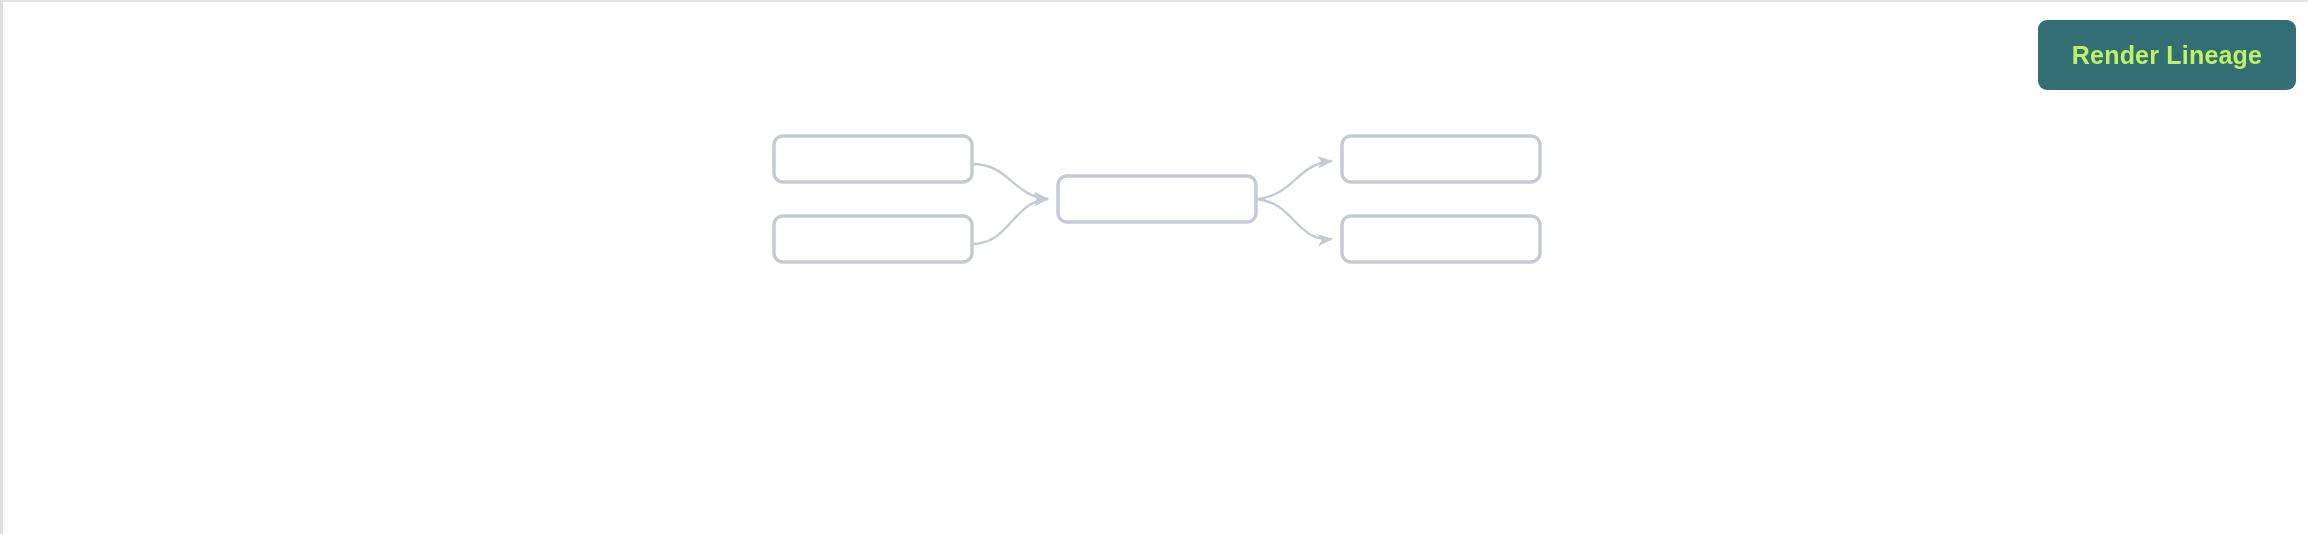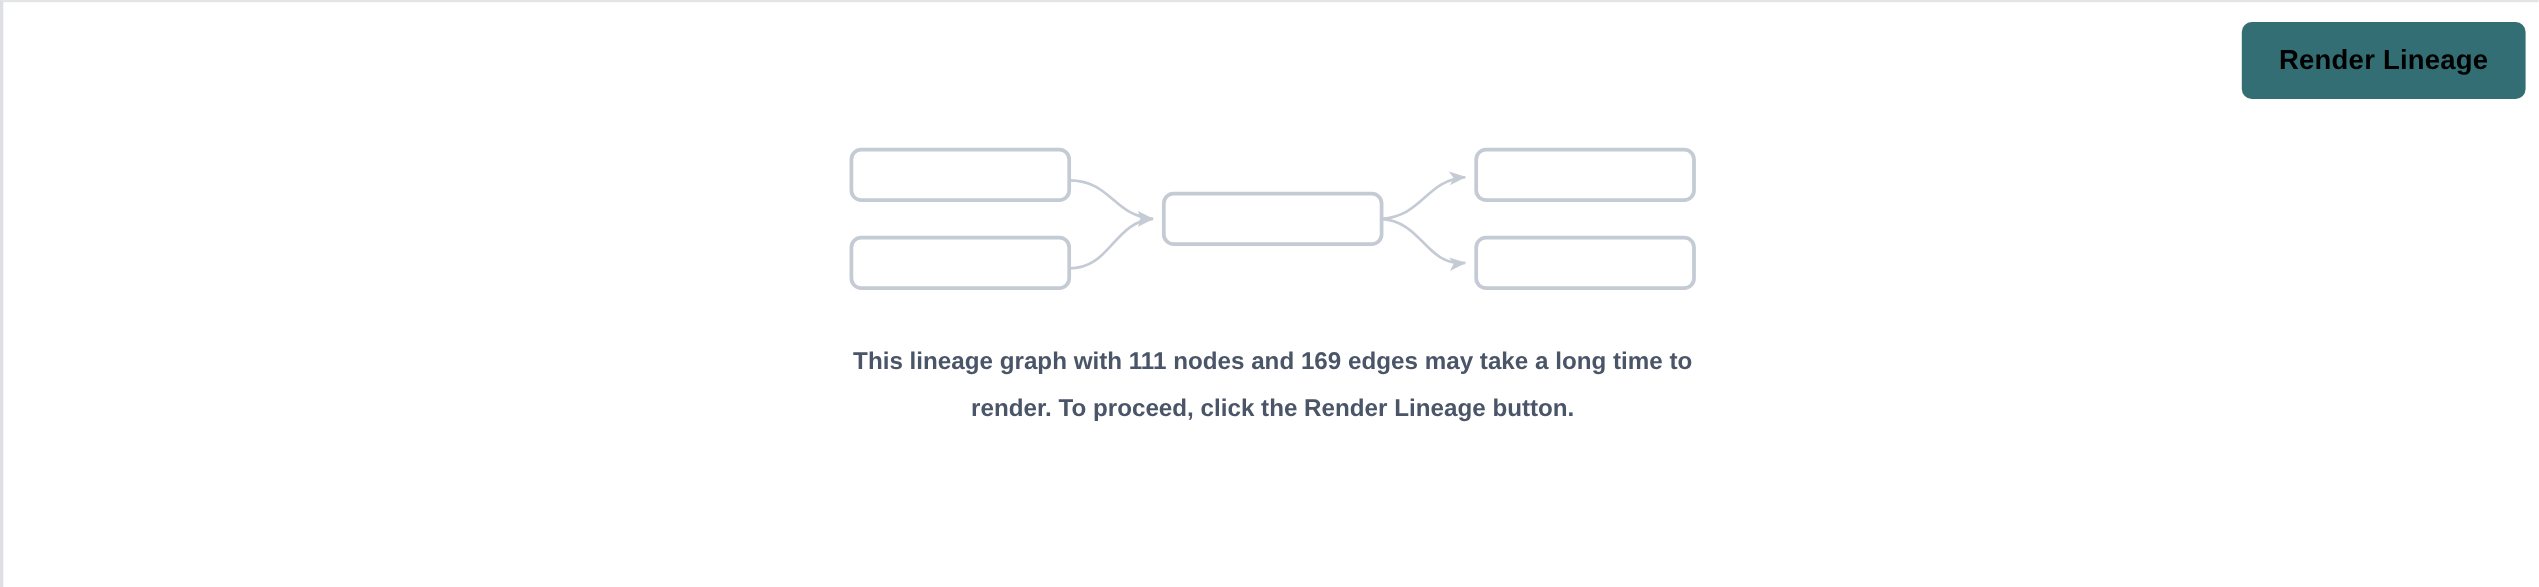--- a/index.html
+++ b/index.html
@@ -25,21 +25,21 @@
   }
 
   
   .render-button {
     position: absolute;
     left: 2035px;
     top: 18px;
     width: 258px;
     height: 70px;
     background: #336e75;
-    color: #000000;
+    color: #bef264;
     border: none;
     border-radius: 9px;
     font-family: "Liberation Sans", sans-serif;
     font-size: 25px;
     font-weight: bold;
     letter-spacing: 0.2px;
     cursor: pointer;
     display: flex;
     align-items: center;
     justify-content: center;
@@ -105,16 +105,15 @@
 
       <g fill="#ffffff" stroke="#c5cbd4" stroke-width="3.4">
         <rect x="12" y="8" width="198" height="46" rx="9" ry="9"></rect>
         <rect x="12" y="88" width="198" height="46" rx="9" ry="9"></rect>
         <rect x="296" y="48" width="198" height="46" rx="9" ry="9"></rect>
         <rect x="580" y="8" width="198" height="46" rx="9" ry="9"></rect>
         <rect x="580" y="88" width="198" height="46" rx="9" ry="9"></rect>
       </g>
     </svg>
 
-    <div class="hint-text">This lineage graph with 111 nodes and 169 edges may take a long time to render. To proceed, click the Render Lineage button.</div>
 
   </div>
 </div>
 
 </body></html>

